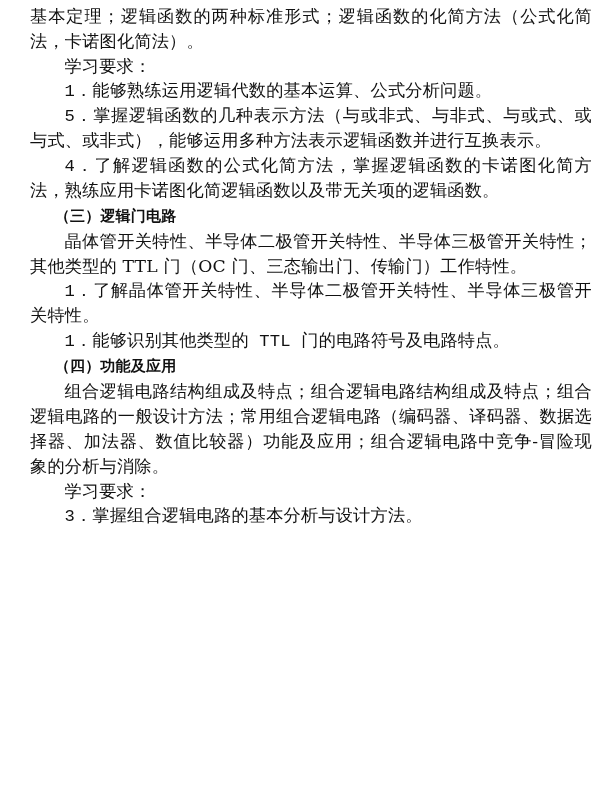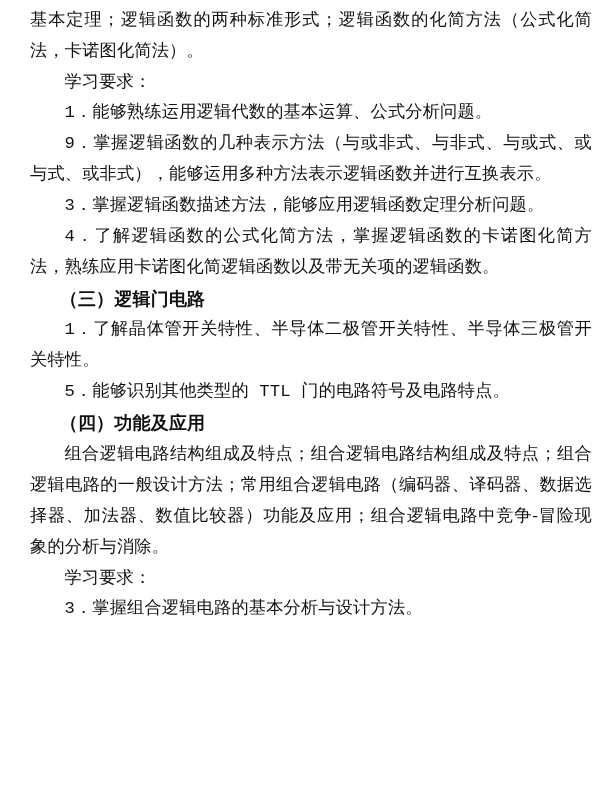--- a/index.html
+++ b/index.html
@@ -5,44 +5,44 @@
     html, body { margin: 0; padding: 0; background: #ffffff; }
     body {
       width: 611px; height: 793px; overflow: hidden;
       font-family: "DejaVu Serif", "Liberation Serif", serif;
       color: #111111;
     }
     .page {
       position: relative;
       padding: 4px 19px 0 30px;
       font-size: 17.2px;
-      line-height: 31px;
+      line-height: 25px;
       letter-spacing: 0.2px;
     }
     .p { margin: 0; text-align: justify; text-indent: 2em; }
     .p.noindent { text-indent: 0; }
     .h {
       margin: 0;
       text-indent: 1.65em;
       font-weight: bold;
       font-family: "DejaVu Sans", "Liberation Sans", sans-serif;
-      font-size: 18px;
+      font-size: 15px;
     }
     .li { margin: 0; text-align: justify; text-indent: 2em; font-family: Liberation Mono, monospace; }
   </style>
 </head>
 <body>
 
 <div class="page">
   <p class="p noindent">基本定理；逻辑函数的两种标准形式；逻辑函数的化简方法（公式化简法，卡诺图化简法）。</p>
   <p class="p">学习要求：</p>
   <p class="li">1．能够熟练运用逻辑代数的基本运算、公式分析问题。</p>
-  <p class="li">9．掌握逻辑函数的几种表示方法（与或非式、与非式、与或式、或与式、或非式），能够运用多种方法表示逻辑函数并进行互换表示。</p>
-  <p class="li">3．掌握逻辑函数描述方法，能够应用逻辑函数定理分析问题。</p>
+  <p class="li">5．掌握逻辑函数的几种表示方法（与或非式、与非式、与或式、或与式、或非式），能够运用多种方法表示逻辑函数并进行互换表示。</p>
   <p class="li">4．了解逻辑函数的公式化简方法，掌握逻辑函数的卡诺图化简方法，熟练应用卡诺图化简逻辑函数以及带无关项的逻辑函数。</p>
   <p class="h">（三）逻辑门电路</p>
+  <p class="p">晶体管开关特性、半导体二极管开关特性、半导体三极管开关特性；其他类型的 TTL 门（OC 门、三态输出门、传输门）工作特性。</p>
   <p class="li">1．了解晶体管开关特性、半导体二极管开关特性、半导体三极管开关特性。</p>
-  <p class="li">5．能够识别其他类型的 TTL 门的电路符号及电路特点。</p>
+  <p class="li">1．能够识别其他类型的 TTL 门的电路符号及电路特点。</p>
   <p class="h">（四）功能及应用</p>
   <p class="p">组合逻辑电路结构组成及特点；组合逻辑电路结构组成及特点；组合逻辑电路的一般设计方法；常用组合逻辑电路（编码器、译码器、数据选择器、加法器、数值比较器）功能及应用；组合逻辑电路中竞争-冒险现象的分析与消除。</p>
   <p class="p">学习要求：</p>
   <p class="li">3．掌握组合逻辑电路的基本分析与设计方法。</p>
 </div>
 
 </body></html>

